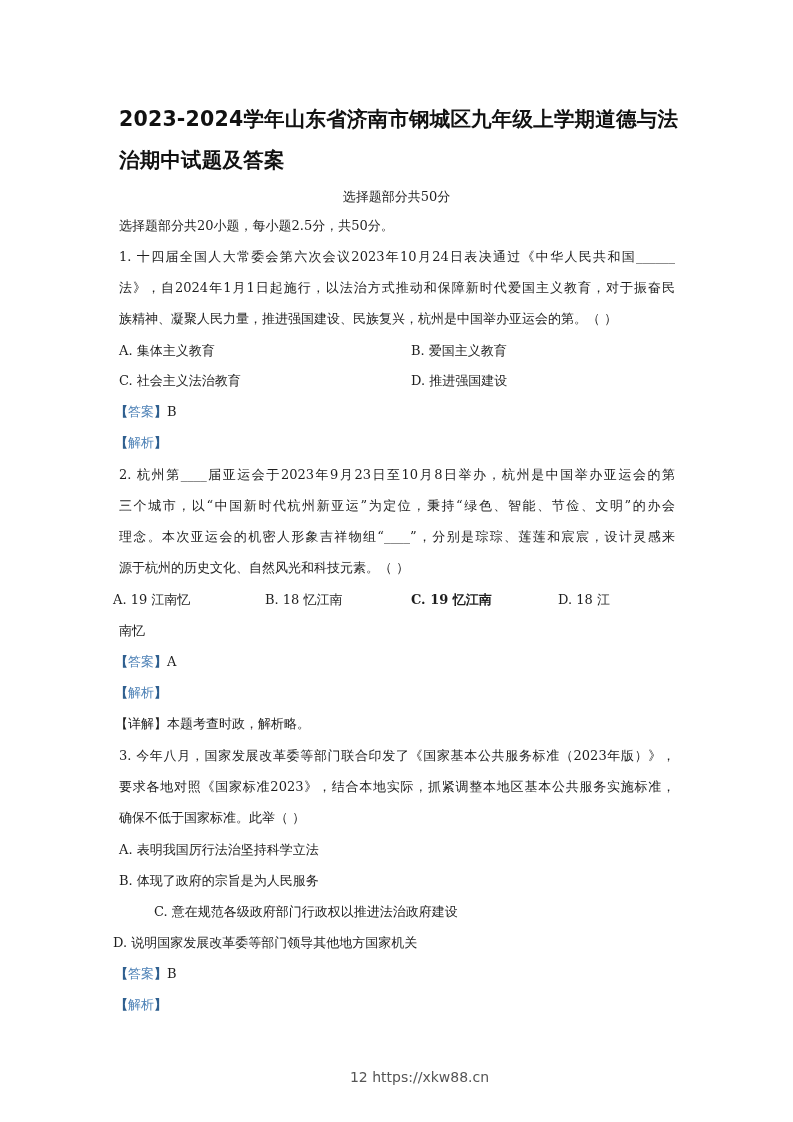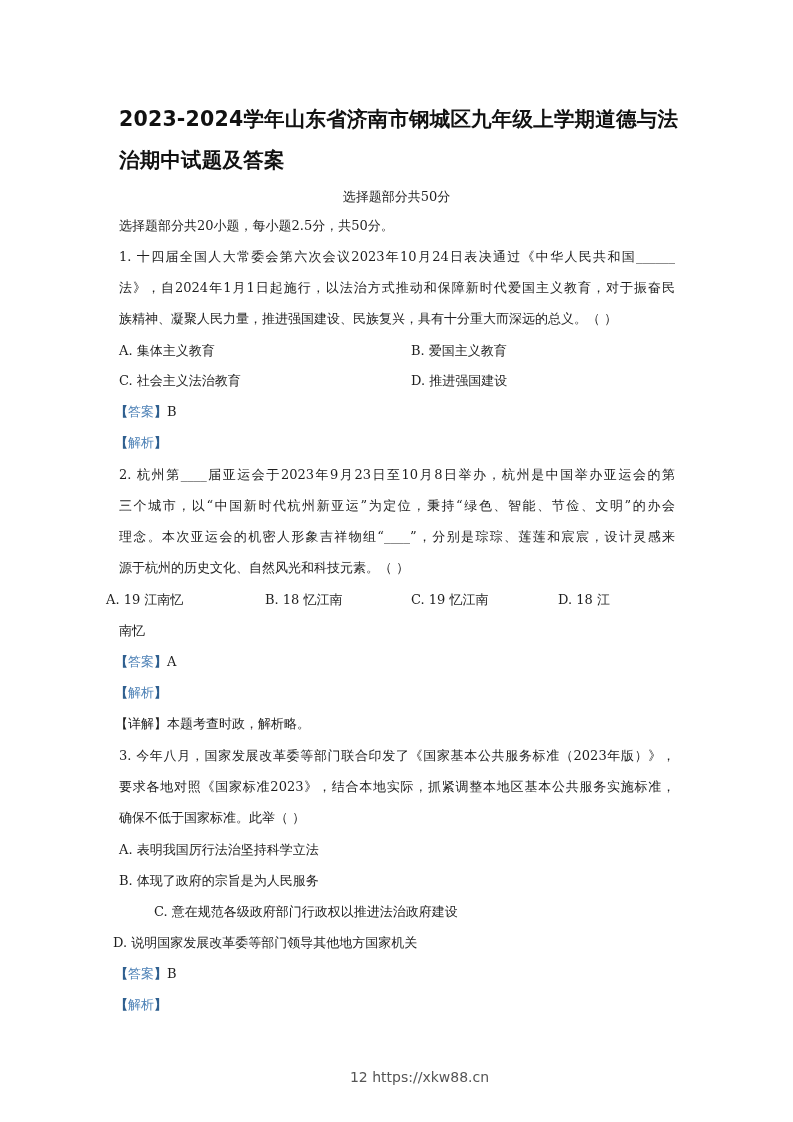--- a/index.html
+++ b/index.html
@@ -77,44 +77,44 @@
 
 <div class="title title-line1">2023-2024学年山东省济南市钢城区九年级上学期道德与法</div>
 <div class="title title-line2">治期中试题及答案</div>
 
 <div class="line center" style="top:187px;">选择题部分共50分</div>
 <div class="line" style="top:216px;">选择题部分共20小题，每小题2.5分，共50分。</div>
 
 <div>
   <div class="line justify" style="top:247px;">1.  十四届全国人大常委会第六次会议2023年10月24日表决通过《中华人民共和国______</div>
   <div class="line justify" style="top:278px;">法》，自2024年1月1日起施行，以法治方式推动和保障新时代爱国主义教育，对于振奋民</div>
-  <div class="line" style="top:309px;">族精神、凝聚人民力量，推进强国建设、民族复兴，具有十分重大而深远的总义。（    ）</div>
+  <div class="line" style="top:309px;">族精神、凝聚人民力量，推进强国建设、民族复兴，杭州是中国举办亚运会的第。（    ）</div>
 
   <div class="opt" style="left:119px; top:341px;">A.  集体主义教育</div>
   <div class="opt" style="left:411px; top:341px;">B.  爱国主义教育</div>
   <div class="opt" style="left:119px; top:371px;">C.  社会主义法治教育</div>
   <div class="opt" style="left:411px; top:371px;">D.  推进强国建设</div>
 
   <div class="line" style="top:402px; left:115px;">
     <span class="tag-bracket">【</span><span class="tag">答案</span><span class="tag-bracket">】</span><span>B</span>
   </div>
   <div class="line" style="top:433px; left:115px;">
     <span class="tag-bracket">【</span><span class="tag">解析</span><span class="tag-bracket">】</span>
   </div>
 </div>
 
 <div>
   <div class="line justify" style="top:465px;">2.  杭州第____届亚运会于2023年9月23日至10月8日举办，杭州是中国举办亚运会的第</div>
   <div class="line justify" style="top:496px;">三个城市，以“中国新时代杭州新亚运”为定位，秉持“绿色、智能、节俭、文明”的办会</div>
   <div class="line justify" style="top:527px;">理念。本次亚运会的机密人形象吉祥物组“____”，分别是琮琮、莲莲和宸宸，设计灵感来</div>
   <div class="line" style="top:558px;">源于杭州的历史文化、自然风光和科技元素。（    ）</div>
 
-  <div class="opt" style="left:106px; top:590px;">A.  19   江南忆</div>
+  <div class="opt" style="left:113px; top:590px;">A.  19   江南忆</div>
   <div class="opt" style="left:265px; top:590px;">B.  18   忆江南</div>
-  <div class="opt" style="left:411px; top:590px;">C.  19   忆江南</div>
+  <div class="opt" style="left:411px; top:590px;font-weight:bold;">C.  19   忆江南</div>
   <div class="opt" style="left:558px; top:590px;">D.  18   江</div>
   <div class="opt" style="left:119px; top:621px;">南忆</div>
 
   <div class="line" style="top:652px; left:115px;">
     <span class="tag-bracket">【</span><span class="tag">答案</span><span class="tag-bracket">】</span><span>A</span>
   </div>
   <div class="line" style="top:683px; left:115px;">
     <span class="tag-bracket">【</span><span class="tag">解析</span><span class="tag-bracket">】</span>
   </div>
   <div class="line" style="top:714px; left:115px;">

